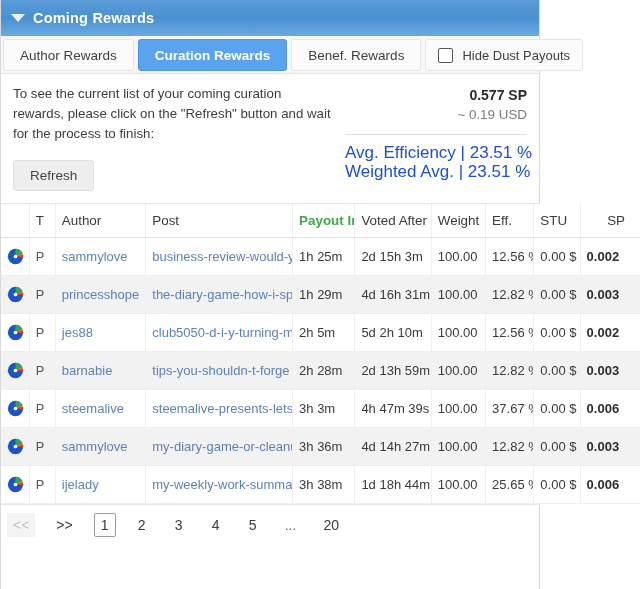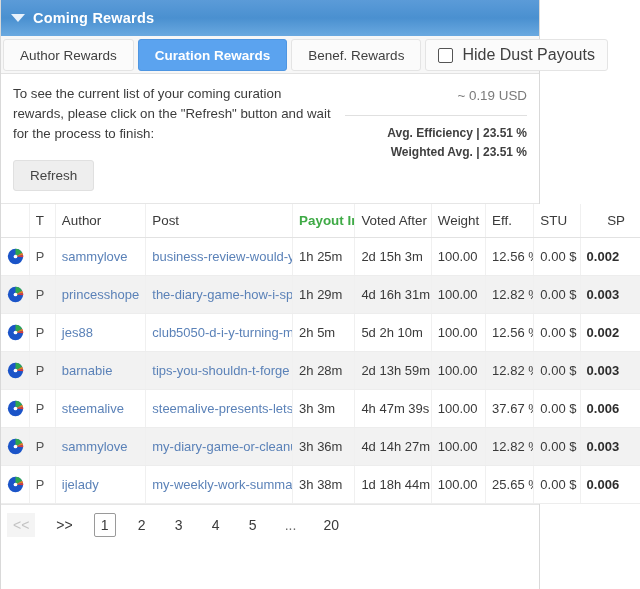--- a/index.html
+++ b/index.html
@@ -84,21 +84,21 @@
     color: #ffffff;
     font-weight: bold;
   }
   .tab-dust {
     display: flex;
     align-items: center;
     background: #fbfbfb;
     border: 1px solid #e4e4e4;
     border-radius: 3px;
     padding: 0 12px;
-    font-size: 16px;
+    font-size: 13px;
     color: #404040;
     flex: 1;
     box-sizing: border-box;
     white-space: nowrap;
   }
   .checkbox {
     width: 13px; height: 13px;
     border: 1.5px solid #555;
     border-radius: 2px;
     background: #fff;
@@ -146,23 +146,23 @@
   .usd-total {
     font-size: 13.4px;
     color: #7a7a7a;
     line-height: 20px;
   }
   .hr {
     border-top: 1px solid #e0e0e0;
     margin: 9px 0 8px 0;
   }
   .stat-line {
-    font-size: 12px;
-    font-weight: bold;
-    color: #404040;
+    font-size: 17px;
+    font-weight: normal;
+    color: #1d4ed8;
     line-height: 19px;
     white-space: nowrap;
   }
 
   
   .table-wrap {
     margin-top: 12px;
     border-top: 1px solid #e6e6e6;
   }
   table.grid {
@@ -274,20 +274,21 @@
       <span>Hide Dust Payouts</span>
     </div>
   </div>
 
   <div class="info">
     <div class="info-left">
       <div class="info-text">To see the current list of your coming curation rewards, please click on the "Refresh" button and wait for the process to finish:</div>
       <div class="refresh-btn">Refresh</div>
     </div>
     <div class="info-right">
+      <div class="sp-total">0.577 SP</div>
       <div class="usd-total">~ 0.19 USD</div>
       <div class="hr"></div>
       <div class="stat-line">Avg. Efficiency | 23.51 %</div>
       <div class="stat-line">Weighted Avg. | 23.51 %</div>
     </div>
   </div>
 
   <div class="table-wrap">
     <table class="grid">
       <colgroup>

